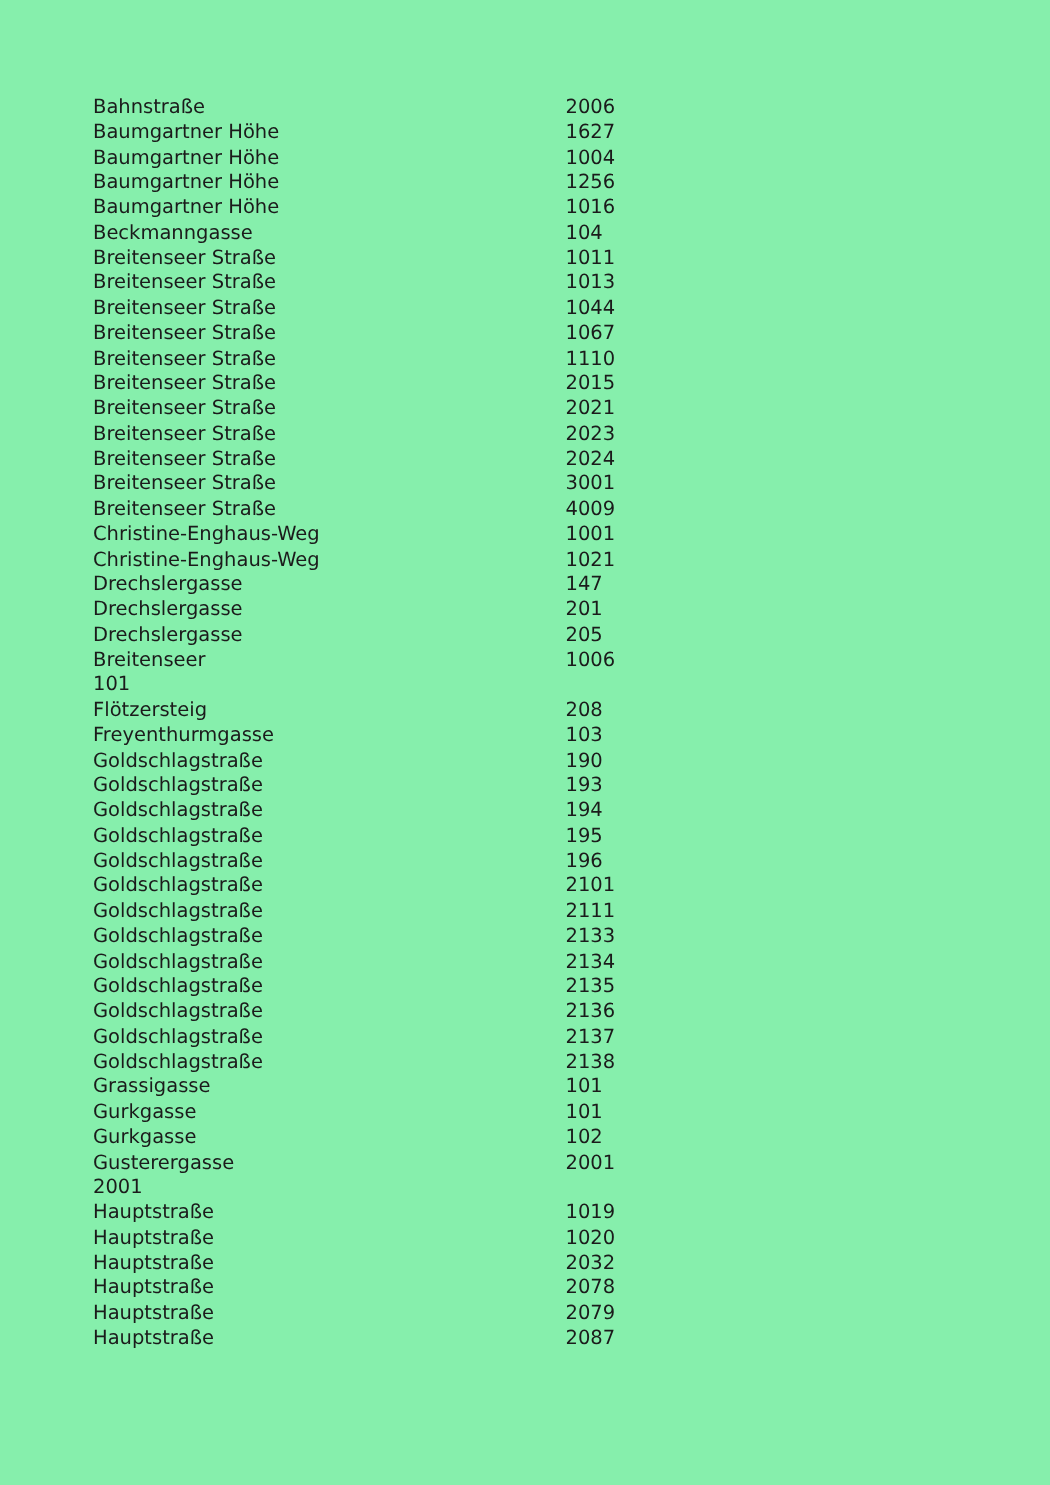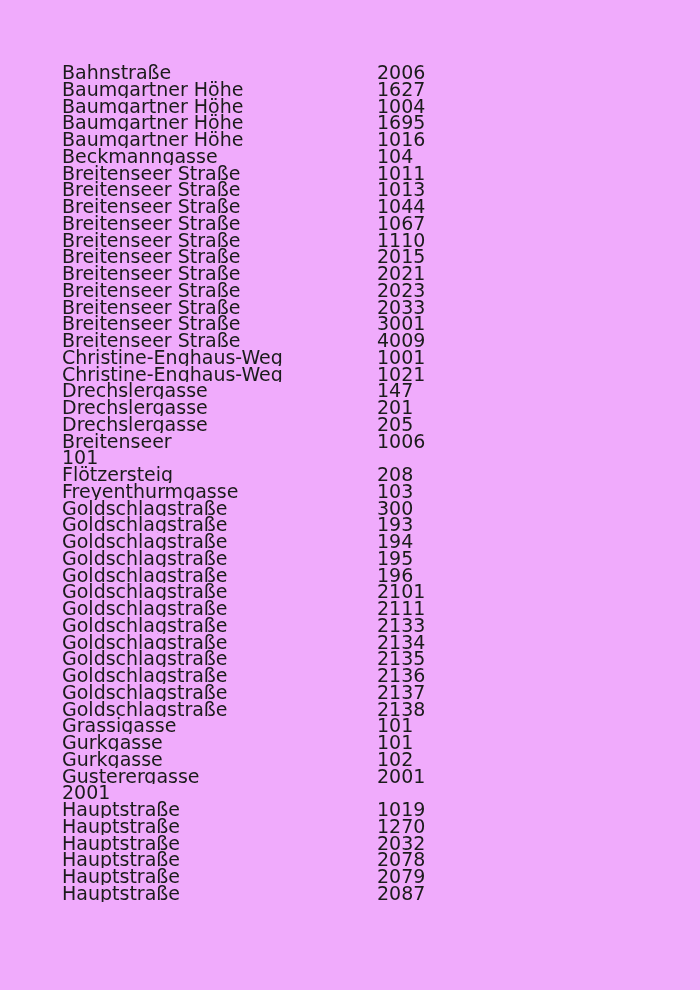--- a/index.html
+++ b/index.html
@@ -4,25 +4,25 @@
 <style>
   html, body {
     margin: 0;
     padding: 0;
     background: #ffffff;
   }
   .page {
     position: relative;
     width: 700px;
     height: 990px;
-    background: #f0abfc;
+    background: #86efac;
     box-sizing: border-box;
     padding: 64px 0 0 62px;
     font-family: "DejaVu Sans", "Liberation Sans", sans-serif;
-    font-size: 19px;
+    font-size: 13px;
     line-height: 16.75px;
     color: #1b1b1b;
     overflow: hidden;
   }
   .street-list {
     display: block;
   }
   .row {
     display: flex;
     height: 16.75px;
@@ -53,21 +53,21 @@
     <span class="col-number">1627</span>
   </div>
 
   <div class="row">
     <span class="col-street">Baumgartner Höhe</span>
     <span class="col-number">1004</span>
   </div>
 
   <div class="row">
     <span class="col-street">Baumgartner Höhe</span>
-    <span class="col-number">1695</span>
+    <span class="col-number">1256</span>
   </div>
 
   <div class="row">
     <span class="col-street">Baumgartner Höhe</span>
     <span class="col-number">1016</span>
   </div>
 
   <div class="row">
     <span class="col-street">Beckmanngasse</span>
     <span class="col-number">104</span>
@@ -109,21 +109,21 @@
     <span class="col-number">2021</span>
   </div>
 
   <div class="row">
     <span class="col-street">Breitenseer Straße</span>
     <span class="col-number">2023</span>
   </div>
 
   <div class="row">
     <span class="col-street">Breitenseer Straße</span>
-    <span class="col-number">2033</span>
+    <span class="col-number">2024</span>
   </div>
 
   <div class="row">
     <span class="col-street">Breitenseer Straße</span>
     <span class="col-number">3001</span>
   </div>
 
   <div class="row">
     <span class="col-street">Breitenseer Straße</span>
     <span class="col-number">4009</span>
@@ -168,21 +168,21 @@
     <span class="col-number">208</span>
   </div>
 
   <div class="row">
     <span class="col-street">Freyenthurmgasse</span>
     <span class="col-number">103</span>
   </div>
 
   <div class="row">
     <span class="col-street">Goldschlagstraße</span>
-    <span class="col-number">300</span>
+    <span class="col-number">190</span>
   </div>
 
   <div class="row">
     <span class="col-street">Goldschlagstraße</span>
     <span class="col-number">193</span>
   </div>
 
   <div class="row">
     <span class="col-street">Goldschlagstraße</span>
     <span class="col-number">194</span>
@@ -262,21 +262,21 @@
     <span class="col-number">2001</span>
   </div>
 
   <div class="row">
     <span class="col-street">Hauptstraße</span>
     <span class="col-number">1019</span>
   </div>
 
   <div class="row">
     <span class="col-street">Hauptstraße</span>
-    <span class="col-number">1270</span>
+    <span class="col-number">1020</span>
   </div>
 
   <div class="row">
     <span class="col-street">Hauptstraße</span>
     <span class="col-number">2032</span>
   </div>
 
   <div class="row">
     <span class="col-street">Hauptstraße</span>
     <span class="col-number">2078</span>

